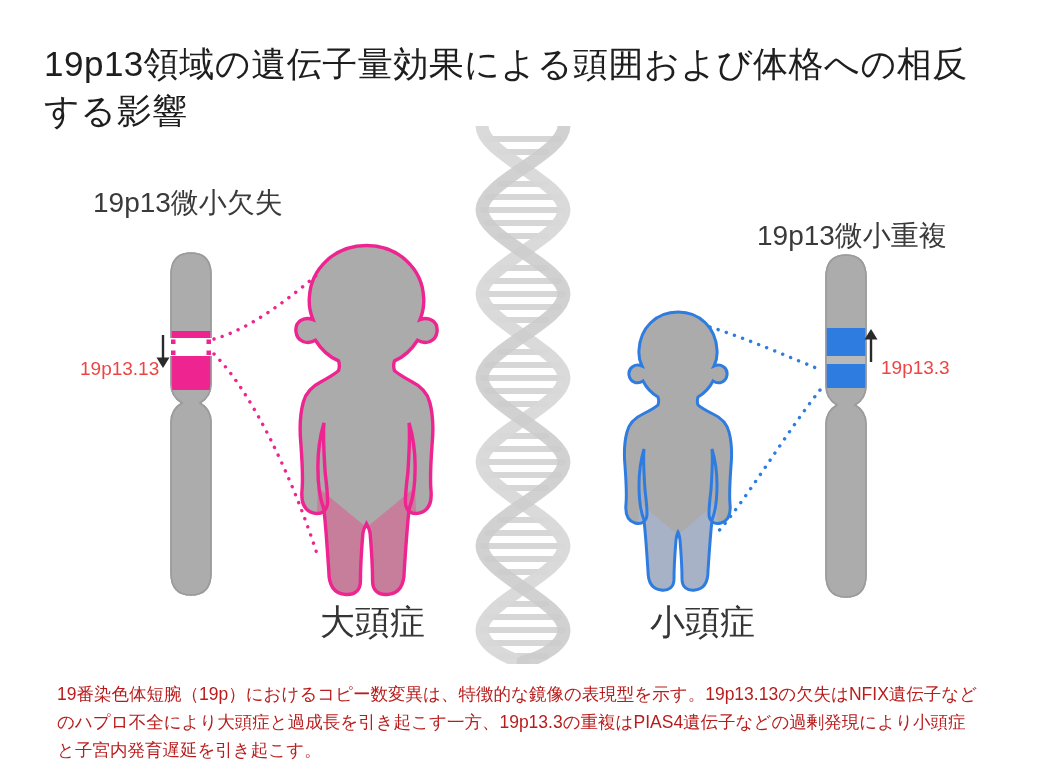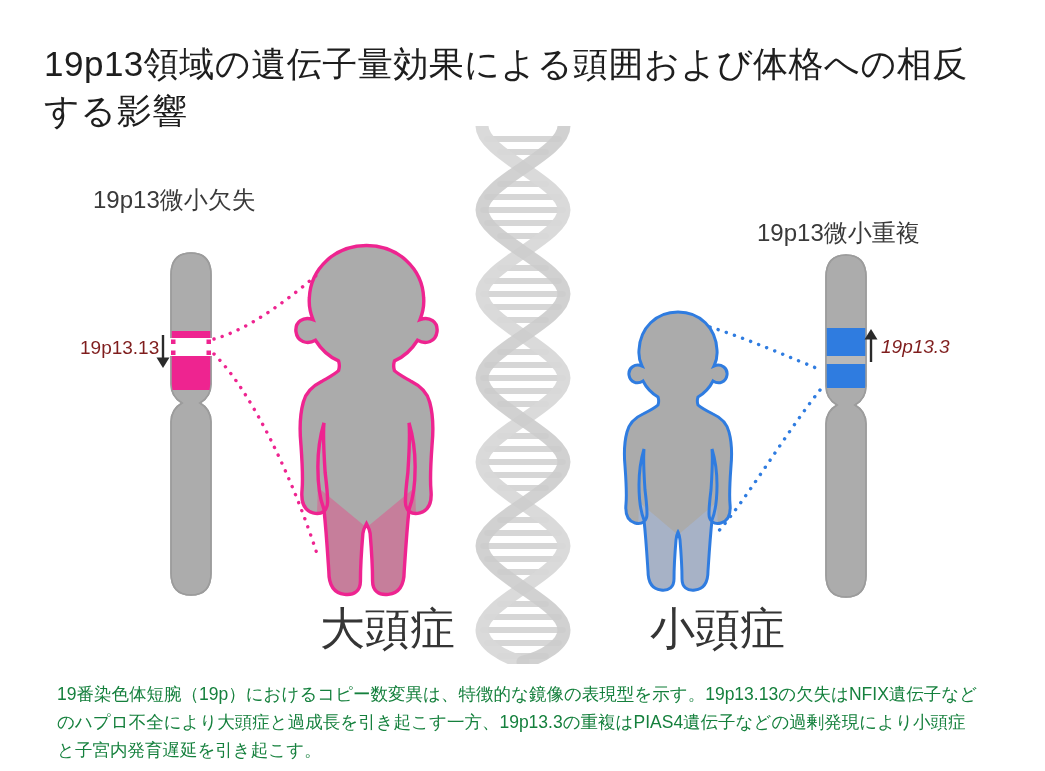--- a/index.html
+++ b/index.html
@@ -9,37 +9,37 @@
     font-family:"Liberation Sans","DejaVu Sans",sans-serif;
   }
   .abs{position:absolute;}
   .page-title{
     left:44px;top:24px;width:952px;
     font-size:35px;line-height:1.35;font-weight:500;color:#1e1e1e;
     letter-spacing:0.5px;
     margin-top:16px;
   }
   .panel-heading{
-    top:184px;font-size:24px;color:#3a3a3a;font-weight:500;white-space:nowrap;
+    top:184px;font-size:28px;color:#3a3a3a;font-weight:500;white-space:nowrap;
   }
   .heading-left{left:93px;}
   .heading-right{left:757px;margin-top:33px;}
   .band-label{
-    font-size:19px;color:#7f1d1d;white-space:nowrap;font-weight:500;
+    font-size:19px;color:#ef4444;white-space:nowrap;font-weight:500;margin-top:21px;
   }
   .band-label-left{left:80px;top:337px;width:76px;text-align:right;}
-  .band-label-right{left:881px;top:336px;font-style:italic;}
+  .band-label-right{left:881px;top:336px;}
   .phenotype-label{
-    top:599px;font-size:45px;color:#353535;font-weight:500;white-space:nowrap;
+    top:599px;font-size:35px;color:#353535;font-weight:500;white-space:nowrap;
   }
   .phenotype-left{left:320px;}
   .phenotype-right{left:650px;}
   .caption{
     left:57px;top:680px;width:922px;
-    font-size:17.5px;line-height:1.6;color:#15803d;
+    font-size:17.5px;line-height:1.6;color:#b91c1c;
   }
   svg{display:block;}
   .overlay{pointer-events:none;}
 </style>
 </head>
 <body>
 
 <div class="abs page-title">19p13領域の遺伝子量効果による頭囲および体格への相反する影響</div>
 
 <div class="abs panel-heading heading-left">19p13微小欠失</div>

